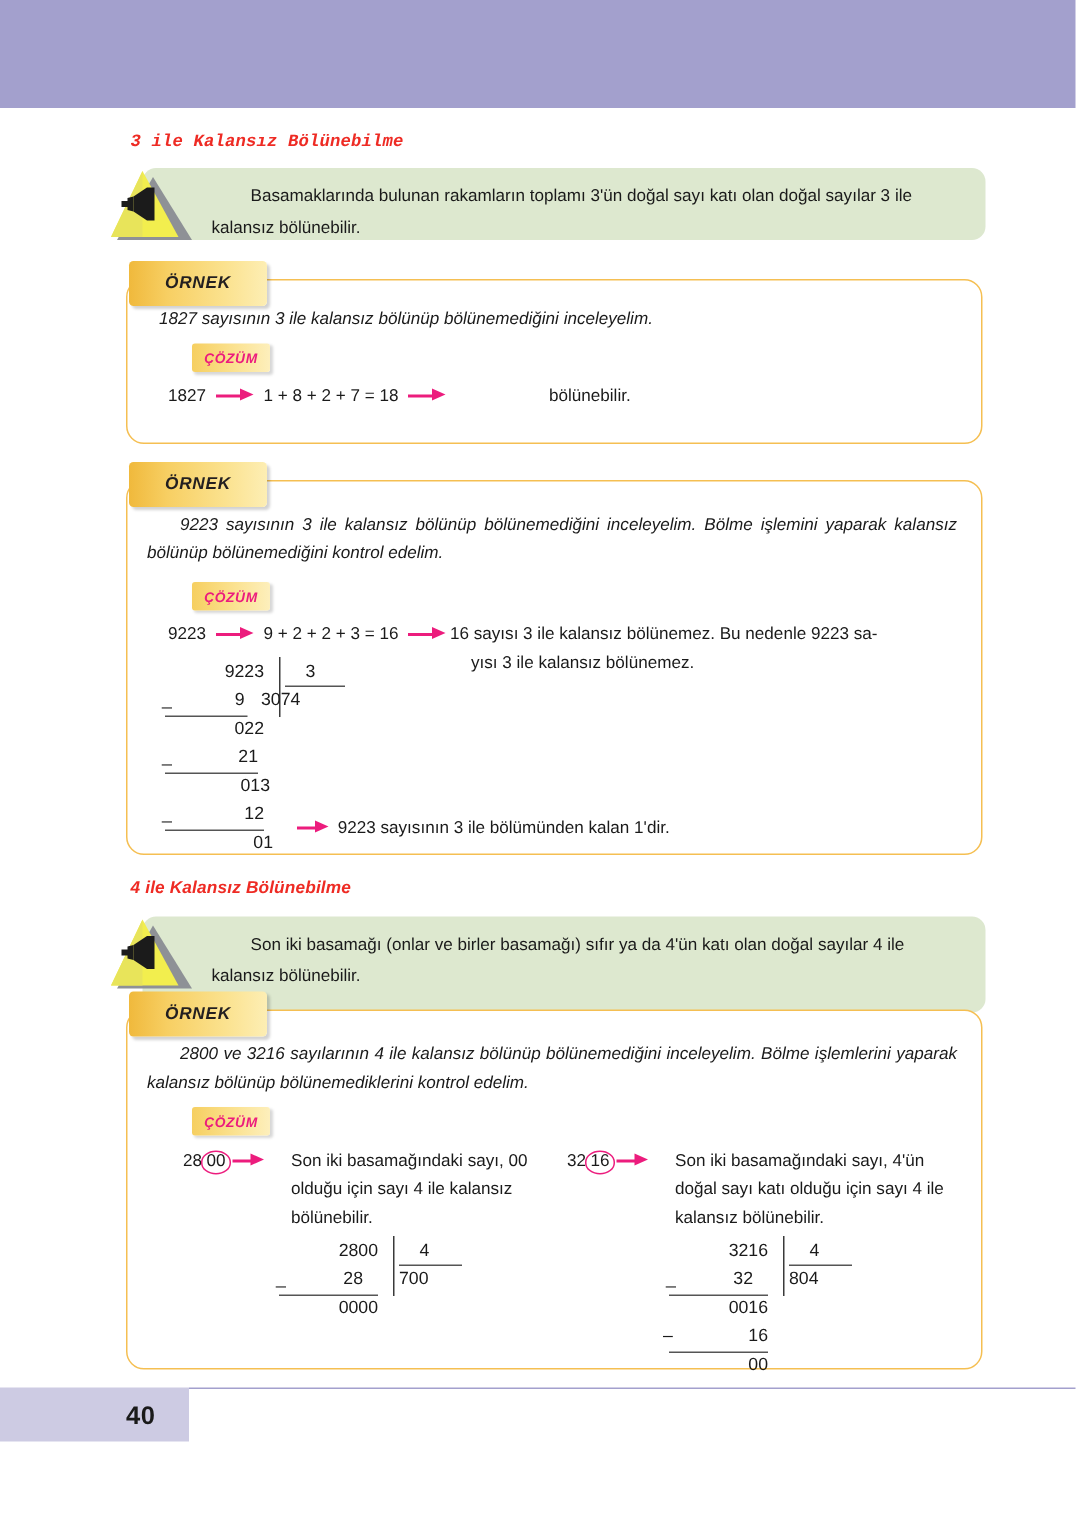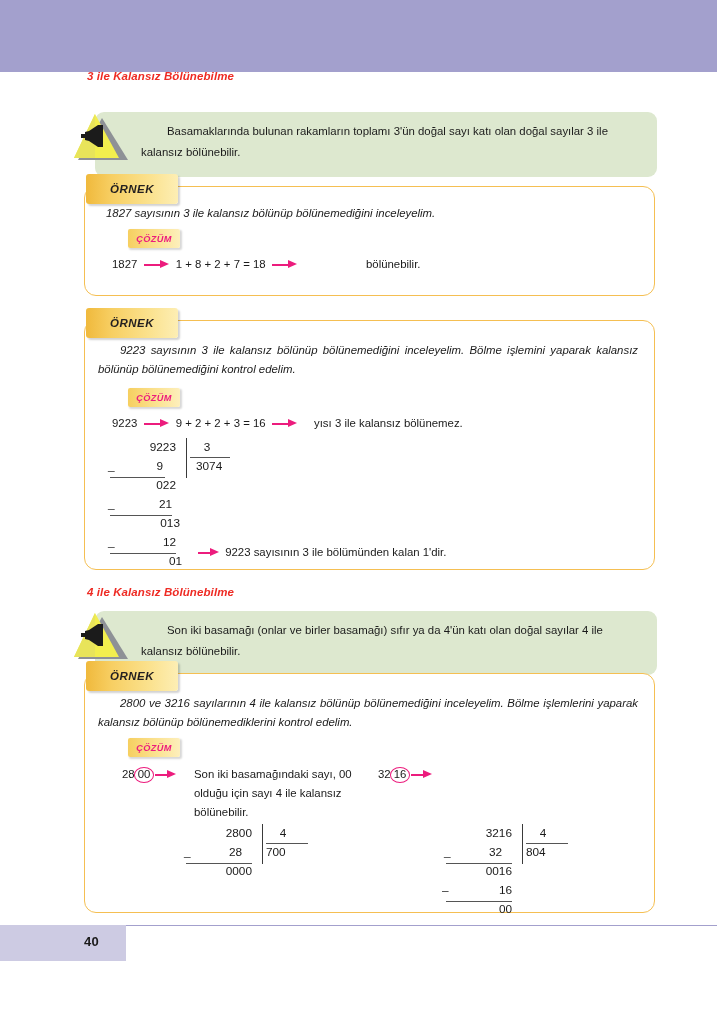--- a/index.html
+++ b/index.html
@@ -33,54 +33,54 @@
   .footer-rule {
     position: absolute;
     top: 925px; left: 126px;
     width: 591px;
     height: 1px;
     background: #a3a0cd;
   }
   .page-number {
     position: absolute;
     top: 934px; left: 84px;
-    font-size: 13px;
+    font-size: 17px;
     font-weight: bold;
     color: #1a1a1a;
     letter-spacing: .3px;
   }
 
   
   .section-heading {
     position: absolute;
     left: 87px;
     color: #ee2b24;
     font-size: 11.5px;
     font-weight: bold;
     font-style: italic;
     letter-spacing: .1px;
   }
-  #heading-3 { top: 70px; }
+  #heading-3 { top: 88px; font-family: Liberation Mono, monospace; }
   #heading-4 { top: 586px; }
 
   
   .info-box {
     position: absolute;
     left: 95px;
     width: 562px;
     background: #dde8cf;
     border-radius: 9px;
     box-sizing: border-box;
     padding: 9px 14px 9px 46px;
     font-size: 11.4px;
     line-height: 21px;
     color: #1a1a1a;
   }
   .info-box .indent { display: inline-block; width: 26px; }
-  #info-3 { top: 112px; height: 65px; }
+  #info-3 { top: 112px; height: 48px; }
   #info-4 { top: 611px; height: 64px; }
 
   
   .megaphone {
     position: absolute;
     width: 58px;
     height: 52px;
   }
   #mega-3 { left: 72px; top: 112px; }
   #mega-4 { left: 72px; top: 611px; }
@@ -303,29 +303,30 @@
 </div>
 <div class="cozum-tab" id="cozum-2">ÇÖZÜM</div>
 
 <div class="calc-line" id="calc-2">
   <span>9223</span>
   <span class="arrow"></span>
   <span>9 + 2 + 2 + 3 = 16</span>
   <span class="arrow"></span>
 </div>
 <div class="conclusion" id="concl-2">
+  <span>16 sayısı 3 ile kalansız bölünemez. Bu nedenle 9223 sa-</span>
   <span class="wrap2">yısı 3 ile kalansız bölünemez.</span>
 </div>
 
 <div class="division" id="div-9223">
   <span class="dv-num" style="left:0px;  top:0px;  width:56px;">9223</span>
   <span class="dv-vbar" style="left:66px; top:-2px; height:40px;"></span>
   <span class="dv-divisor" style="left:70px; top:0px; width:34px;">3</span>
   <span class="dv-hbar" style="left:70px; top:17px; width:40px;"></span>
-  <span class="dv-quot" style="left:76px; top:19px;">3074</span>
+  <span class="dv-quot" style="left:54px; top:19px;">3074</span>
 
   <span class="dv-minus" style="left:-12px; top:19px;">_</span>
   <span class="dv-num" style="left:0px;  top:19px; width:43px;">9</span>
   <span class="dv-hbar" style="left:-10px; top:37px; width:55px;"></span>
 
   <span class="dv-num" style="left:0px;  top:38px; width:56px;">022</span>
 
   <span class="dv-minus" style="left:-12px; top:57px;">_</span>
   <span class="dv-num" style="left:0px;  top:57px; width:52px;">21</span>
   <span class="dv-hbar" style="left:-10px; top:75px; width:62px;"></span>
@@ -372,20 +373,25 @@
   <span class="num"><span>28</span><span class="circle-digits">00</span><span class="arrow small"></span></span>
   <span class="body">
     <span>Son iki basamağındaki sayı, 00</span><br>
     <span>olduğu için sayı 4 ile kalansız</span><br>
     <span>bölünebilir.</span>
   </span>
 </div>
 
 <div class="rule-col" id="rule-right">
   <span class="num"><span>32</span><span class="circle-digits">16</span><span class="arrow small"></span></span>
+  <span class="body">
+    <span>Son iki basamağındaki sayı, 4'ün</span><br>
+    <span>doğal sayı katı olduğu için sayı 4 ile</span><br>
+    <span>kalansız bölünebilir.</span>
+  </span>
 </div>
 
 <div class="division" id="div-2800">
   <span class="dv-num" style="left:0px;  top:0px;  width:56px;">2800</span>
   <span class="dv-vbar" style="left:66px; top:-2px; height:40px;"></span>
   <span class="dv-divisor" style="left:70px; top:0px; width:34px;">4</span>
   <span class="dv-hbar" style="left:70px; top:17px; width:42px;"></span>
   <span class="dv-quot" style="left:70px; top:19px;">700</span>
 
   <span class="dv-minus" style="left:-12px; top:19px;">_</span>

